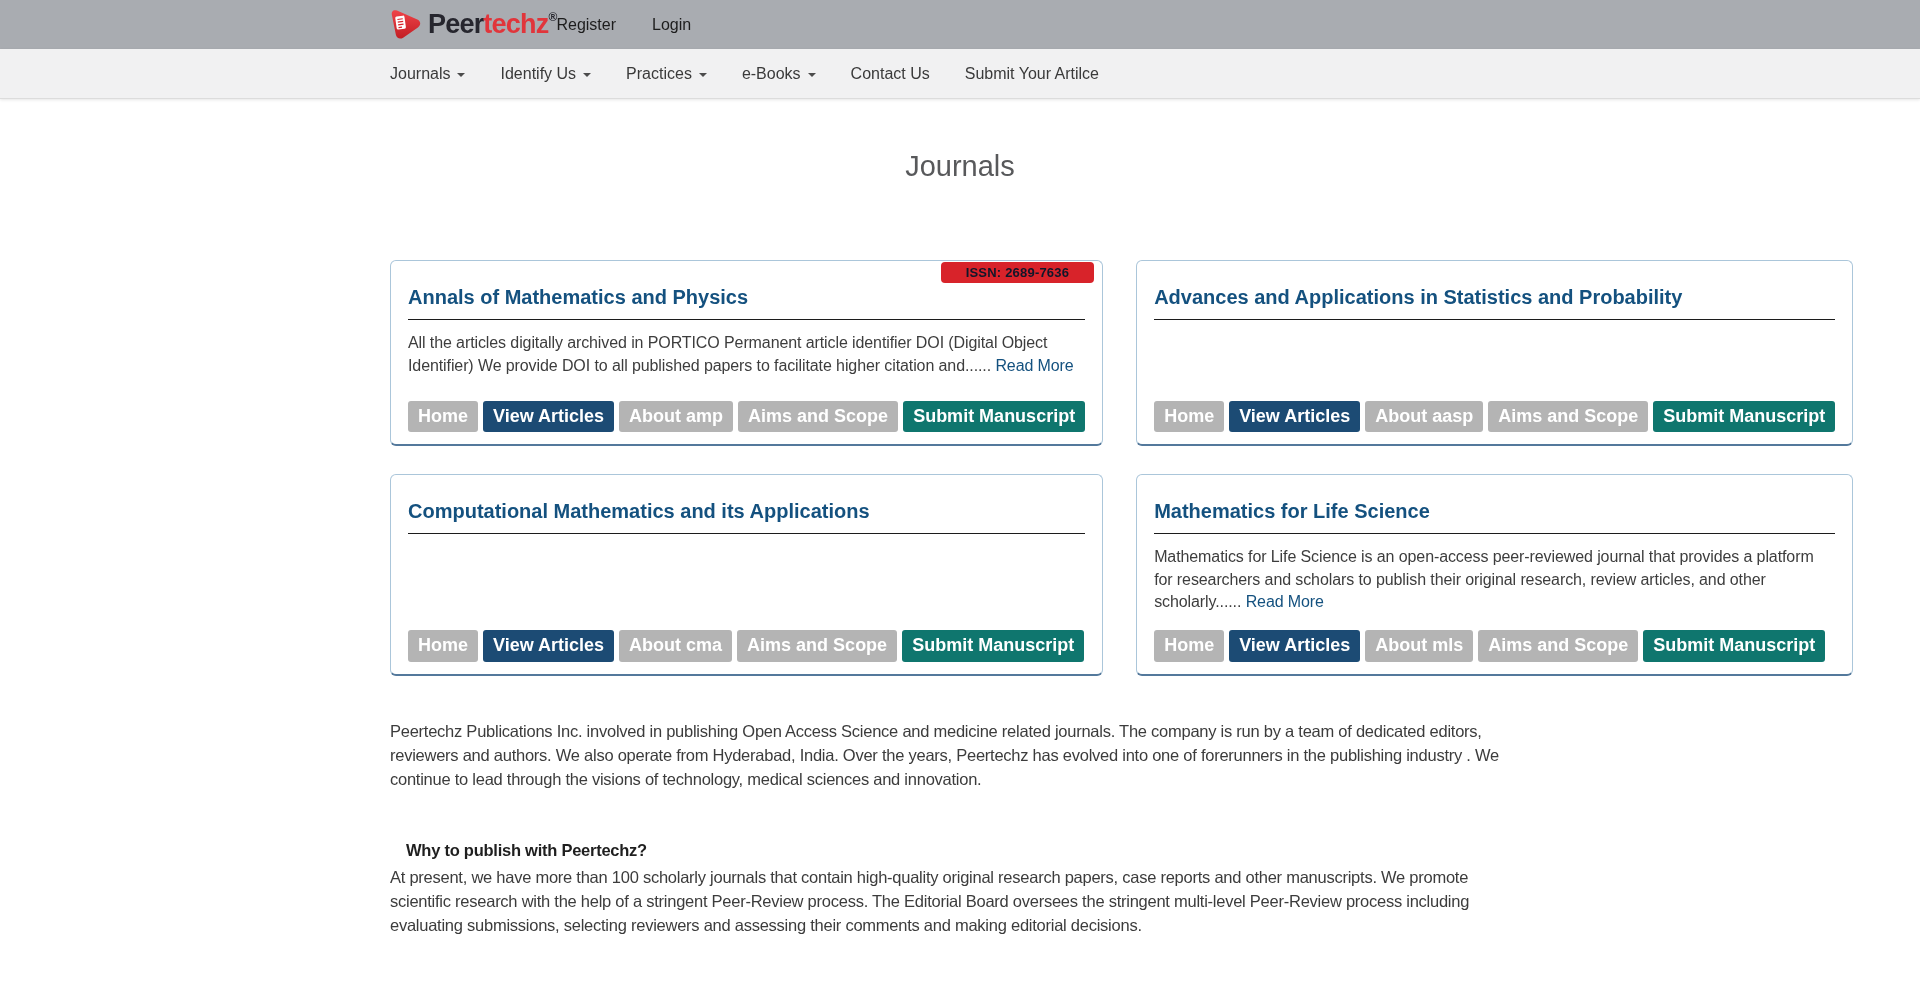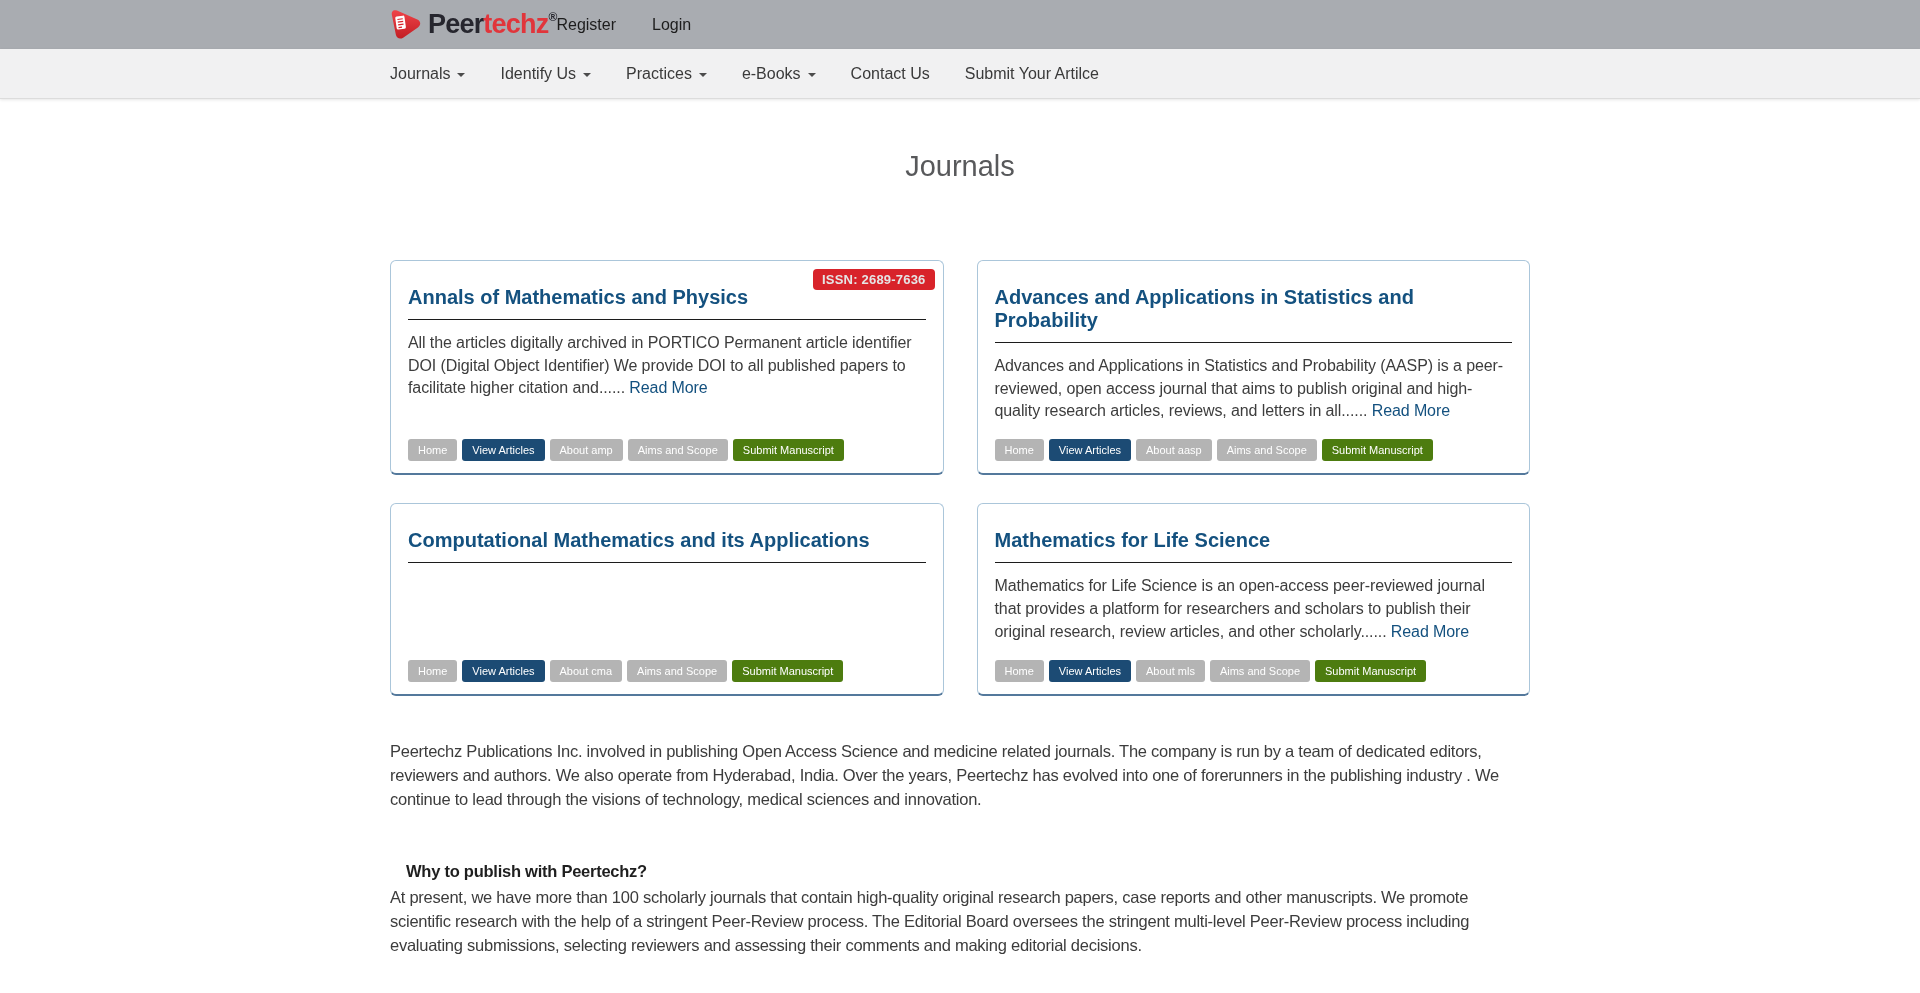--- a/index.html
+++ b/index.html
@@ -37,39 +37,39 @@
   .card {
     position:relative;
     border:1px solid #abc6da; border-bottom:2px solid #54799c;
     border-radius:6px;
     padding:25px 17px 12px;
     min-height:186px;
     display:flex; flex-direction:column;
     background:#fff;
   }
   .issn-badge {
-    position:absolute; top:8px; right:8px;
-    background:#d8232a; color:#e5e5e5;
+    position:absolute; top:1px; right:8px;
+    background:#d8232a; color:#0f172a;
     font-size:13px; font-weight:bold;
-    padding:3px 9px; border-radius:4px;
+    padding:3px 25px; border-radius:4px;
     letter-spacing:0.2px;
   }
   .card-title { margin:0; font-size:20px; font-weight:700; color:#14517f; cursor:pointer; }
   .card-rule { border:none; border-top:1px solid #1c1c1c; margin:10px 0 12px; }
   .card-desc { margin:0; font-size:16px; color:#3d3d3d; line-height:1.42; letter-spacing:-0.1px; }
   .read-more { color:#14517f; text-decoration:none; cursor:pointer; }
   .btn-row { margin-top:auto; padding-top:16px; display:flex; gap:5px; }
   .btn {
-    font-family:inherit; font-size:11px; font-weight:normal; color:#fff;
+    font-family:inherit; font-size:18px; font-weight:bold; color:#fff;
     padding:4px 10px; border:none; border-radius:3px; cursor:pointer;
     white-space:nowrap; line-height:1.3;
   }
   .btn-gray  { background:#b4b4b4; }
   .btn-navy  { background:#1c4b74; }
-  .btn-green { background:#4d7c0f; }
+  .btn-green { background:#0f766e; }
 
   
   .about { margin-top:43px; font-size:16.5px; color:#3c3c3c; line-height:1.47; letter-spacing:-0.25px; }
   .about p { margin:0; }
   .about .p1 { margin-bottom:47px; }
   .about h3 { font-size:16.5px; font-weight:700; color:#1f1f1f; margin:0 16px 2px; letter-spacing:-0.25px; }
 </style>
 </head>
 <body>
 
@@ -145,22 +145,20 @@
       <button class="btn btn-navy">View Articles</button>
       <button class="btn btn-gray">About amp</button>
       <button class="btn btn-gray">Aims and Scope</button>
       <button class="btn btn-green">Submit Manuscript</button>
     </div>
   </div>
 
   <div class="card">
     <h2 class="card-title">Advances and Applications in Statistics and Probability</h2>
     <hr class="card-rule">
-    <p class="card-desc"><span>Advances and Applications in Statistics and Probability (AASP) is a peer-reviewed, open access journal that aims to publish original and high-quality research articles, reviews, and letters in all......</span>
-      <a class="read-more">Read More</a></p>
     <div class="btn-row">
       <button class="btn btn-gray">Home</button>
       <button class="btn btn-navy">View Articles</button>
       <button class="btn btn-gray">About aasp</button>
       <button class="btn btn-gray">Aims and Scope</button>
       <button class="btn btn-green">Submit Manuscript</button>
     </div>
   </div>
 
   <div class="card">

